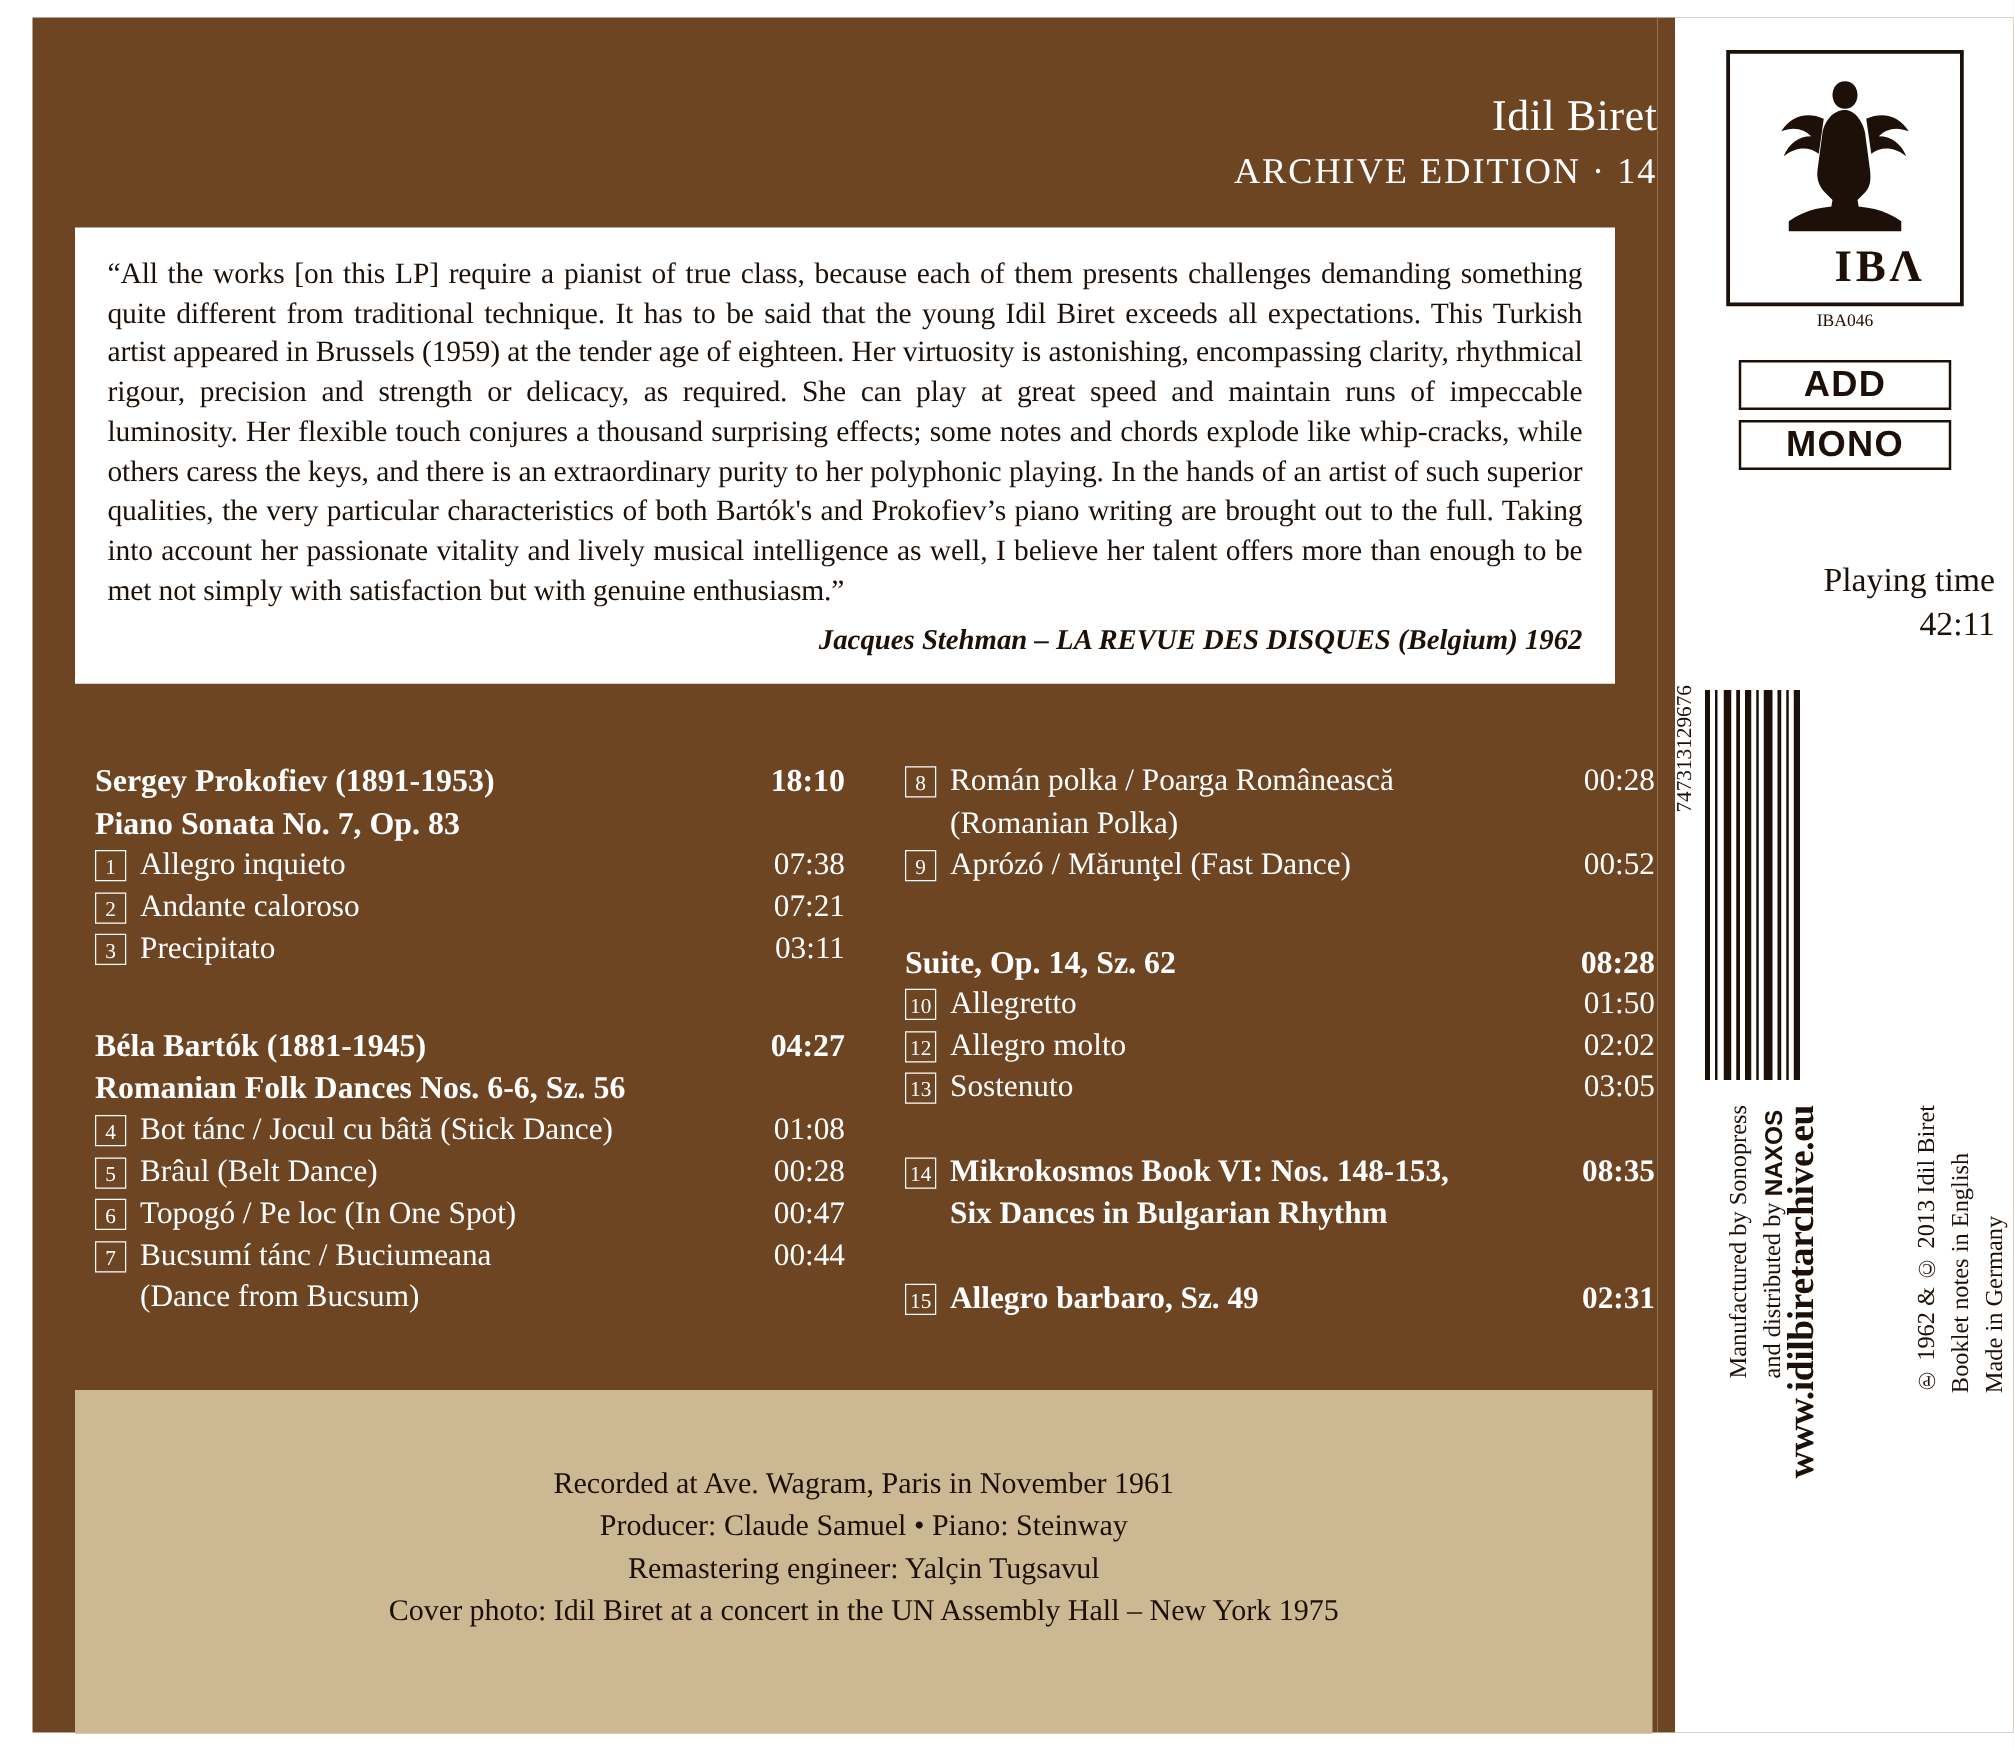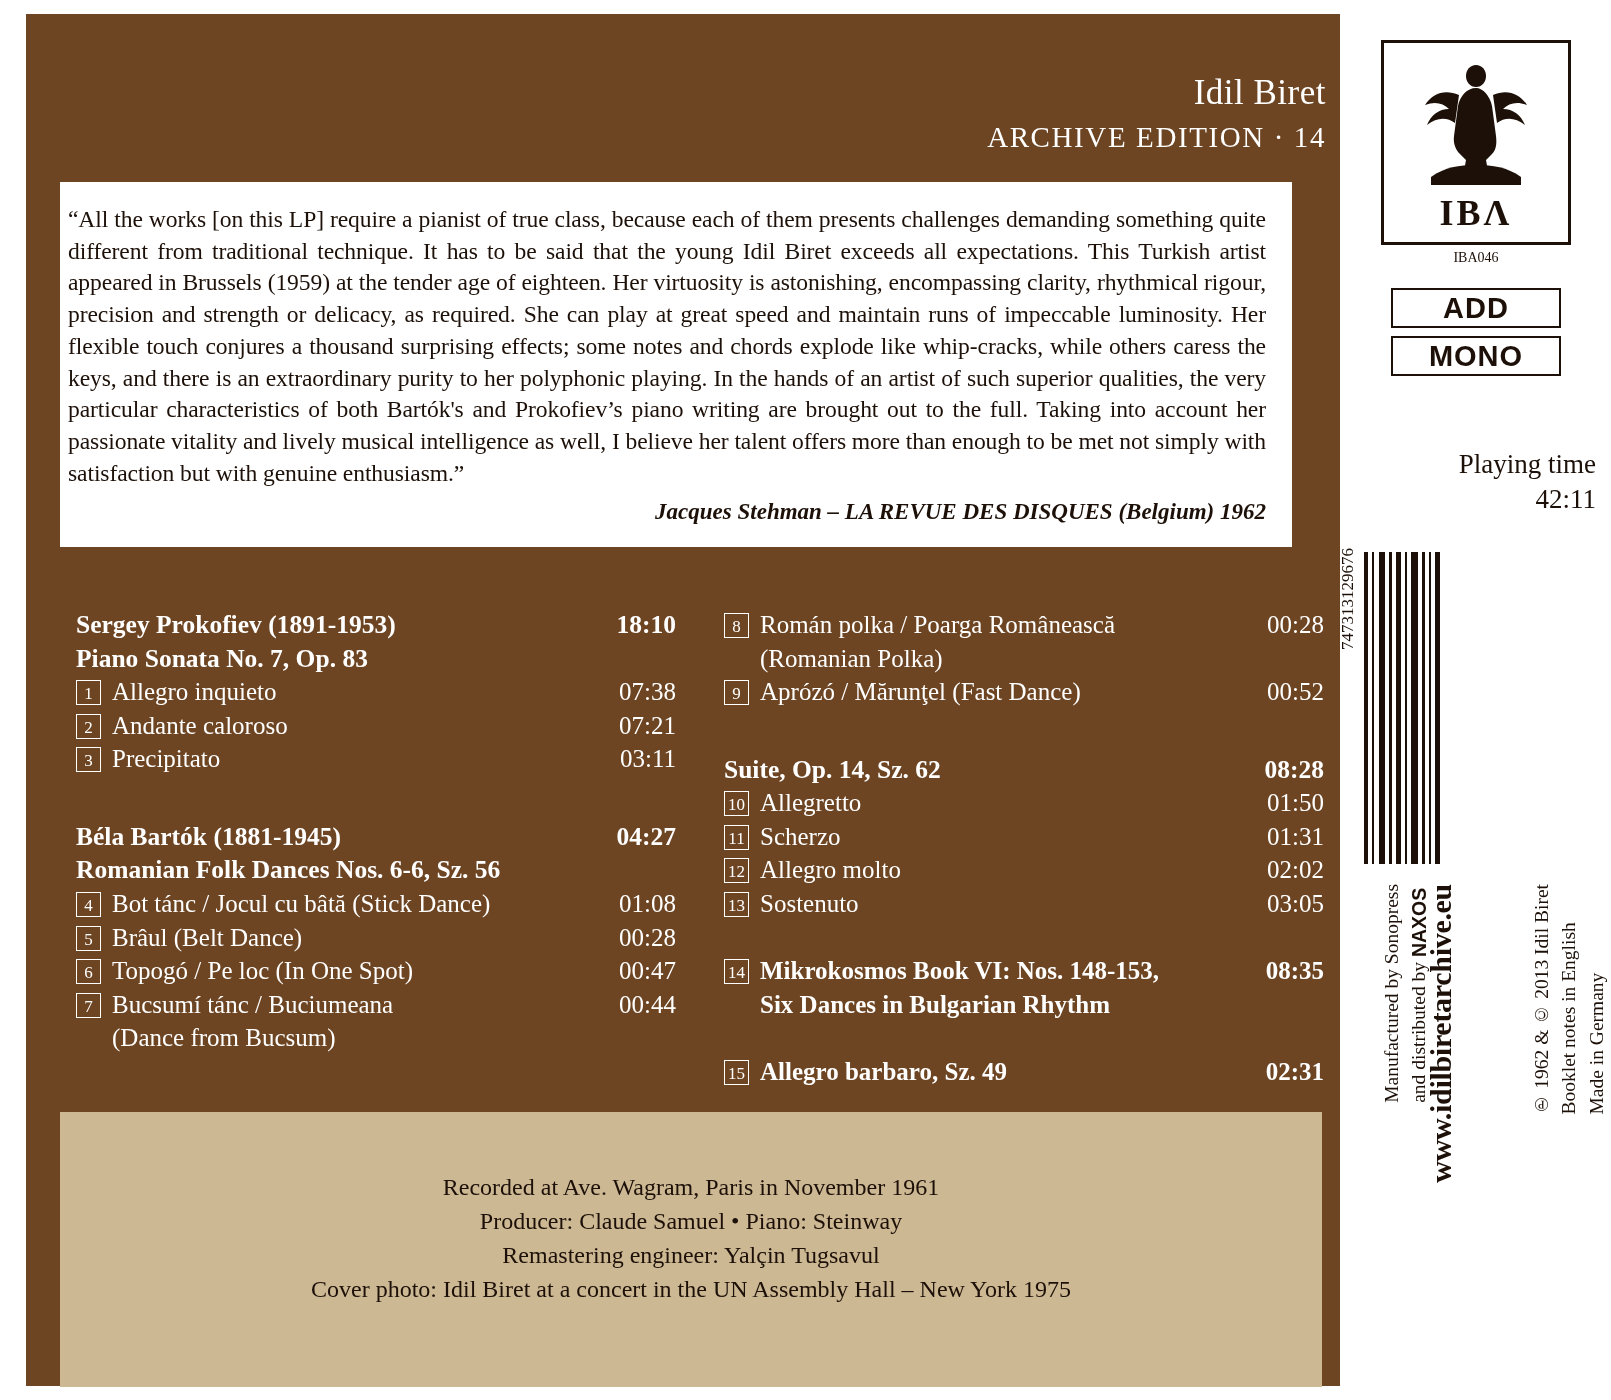--- a/index.html
+++ b/index.html
@@ -71,21 +71,21 @@
 
   
   .quote-box {
     position: absolute;
     left: 34px;
     top: 168px;
     width: 1232px;
     height: 365px;
     background: #ffffff;
     box-sizing: border-box;
-    padding: 22px 26px 0 8px;
+    padding: 22px 26px 0 26px;
   }
   .quote-text {
     font-size: 23.6px;
     line-height: 1.345;
     text-align: justify;
     color: #1c1008;
     letter-spacing: -0.1px;
   }
   .quote-attrib {
     margin-top: 10px;
@@ -195,20 +195,21 @@
   .iba-word {
     position: absolute;
     left: 0;
     bottom: 8px;
     width: 100%;
     text-align: center;
     font-size: 36px;
     font-weight: bold;
     letter-spacing: 3px;
     color: #1c1008;
+    padding-left: 28px;
   }
   .catalog-small {
     position: absolute;
     left: 1381px;
     top: 250px;
     width: 190px;
     text-align: center;
     font-size: 14px;
     color: #1c1008;
   }
@@ -393,25 +394,20 @@
 
         <div class="group-head">
           <span class="ttl">Suite, Op. 14, Sz. 62</span>
           <span class="dur">08:28</span>
         </div>
 
         <div class="track-row">
           <span class="track-num">10</span>
           <span class="track-title">Allegretto</span>
           <span class="track-dur">01:50</span>
-        </div>
-        <div class="track-row">
-          <span class="track-num">11</span>
-          <span class="track-title">Scherzo</span>
-          <span class="track-dur">01:31</span>
         </div>
         <div class="track-row">
           <span class="track-num">12</span>
           <span class="track-title">Allegro molto</span>
           <span class="track-dur">02:02</span>
         </div>
         <div class="track-row">
           <span class="track-num">13</span>
           <span class="track-title">Sostenuto</span>
           <span class="track-dur">03:05</span>

